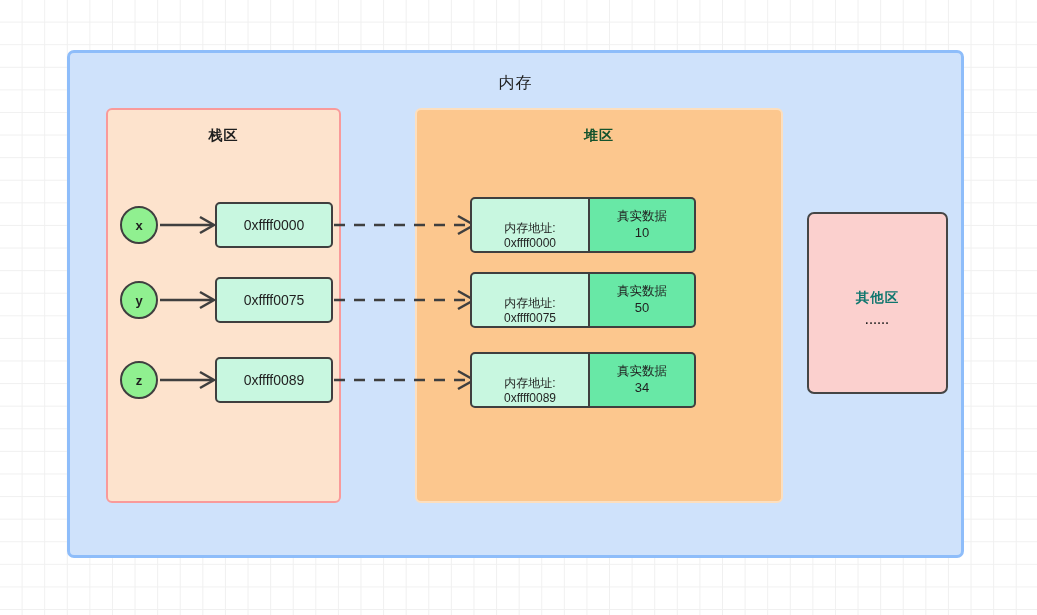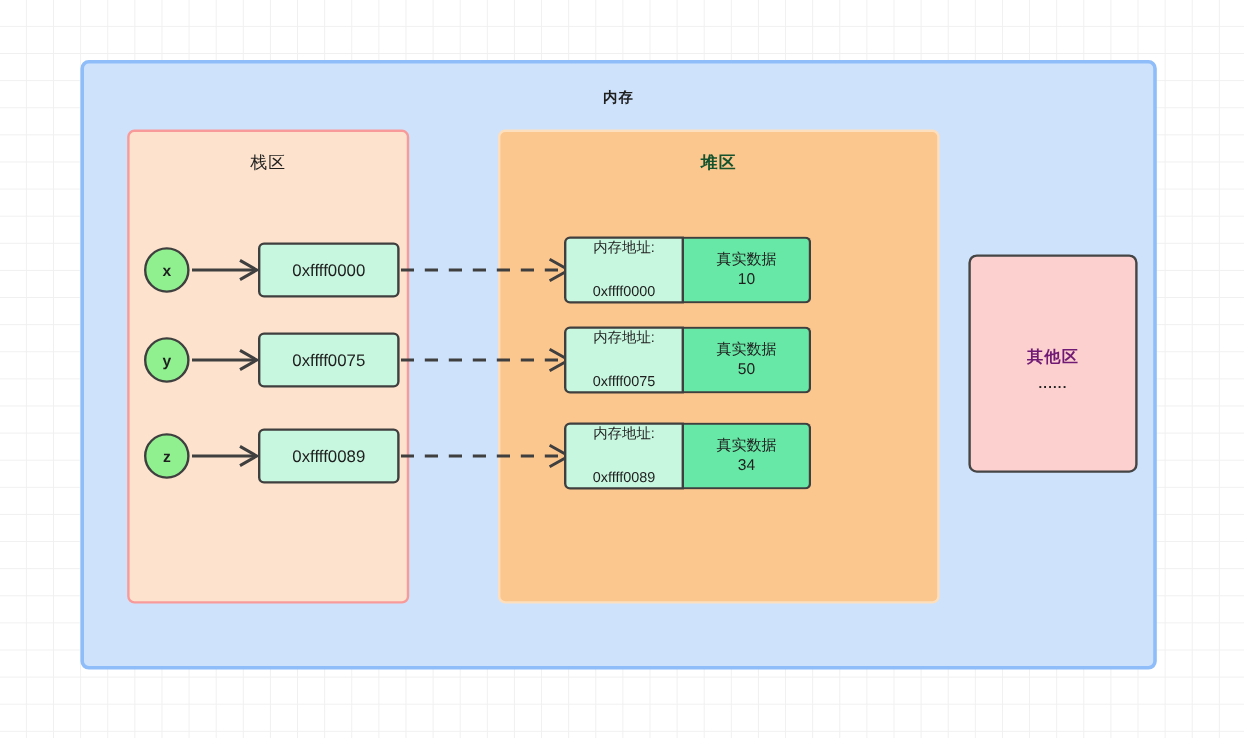--- a/index.html
+++ b/index.html
@@ -38,22 +38,22 @@
     border: 3px solid #8ebdfa;
     border-radius: 7px;
     box-sizing: border-box;
   }
   #memory-title {
     position: absolute;
     left: 0;
     top: 20px;
     width: 100%;
     text-align: center;
-    font-size: 12px;
-    font-weight: bold;
+    font-size: 16px;
+    font-weight: normal;
     color: #1f1f1f;
     letter-spacing: 1px;
   }
 
   
   #stack-region {
     position: absolute;
     left: 106px;
     top: 108px;
     width: 235px;
@@ -63,21 +63,21 @@
     border-radius: 6px;
     box-sizing: border-box;
   }
   #stack-title {
     position: absolute;
     left: 0;
     top: 17px;
     width: 100%;
     text-align: center;
     font-size: 14px;
-    font-weight: normal;
+    font-weight: bold;
     color: #1f1f1f;
     letter-spacing: 1px;
   }
 
   
   #heap-region {
     position: absolute;
     left: 415px;
     top: 108px;
     width: 368px;
@@ -112,21 +112,21 @@
     box-sizing: border-box;
   }
   #other-title {
     position: absolute;
     left: 0;
     top: 75px;
     width: 100%;
     text-align: center;
     font-size: 13.5px;
     font-weight: bold;
-    color: #701a75;
+    color: #0f766e;
     letter-spacing: 1px;
   }
   #other-dots {
     position: absolute;
     left: 0;
     top: 100px;
     width: 100%;
     text-align: center;
     font-size: 11px;
     font-weight: bold;
@@ -182,29 +182,29 @@
   }
 
   
   .heap-cell {
     position: absolute;
     display: flex;
     align-items: stretch;
     height: 56px;
   }
   .heap-addr {
-    width: 100px;
+    width: 120px;
     background: #c8f7e0;
     border: 2.5px solid #3f3f3f;
     border-radius: 5px 0 0 5px;
     box-sizing: border-box;
     display: flex;
     flex-direction: column;
     align-items: center;
-    justify-content: space-between;
+    justify-content: flex-end;
     font-size: 12px;
     color: #1f1f1f;
     line-height: 1.25;
   }
   .heap-data {
     width: 106px;
     background: #68e8a6;
     border: 2.5px solid #3f3f3f;
     border-left: none;
     border-radius: 0 5px 5px 0;

